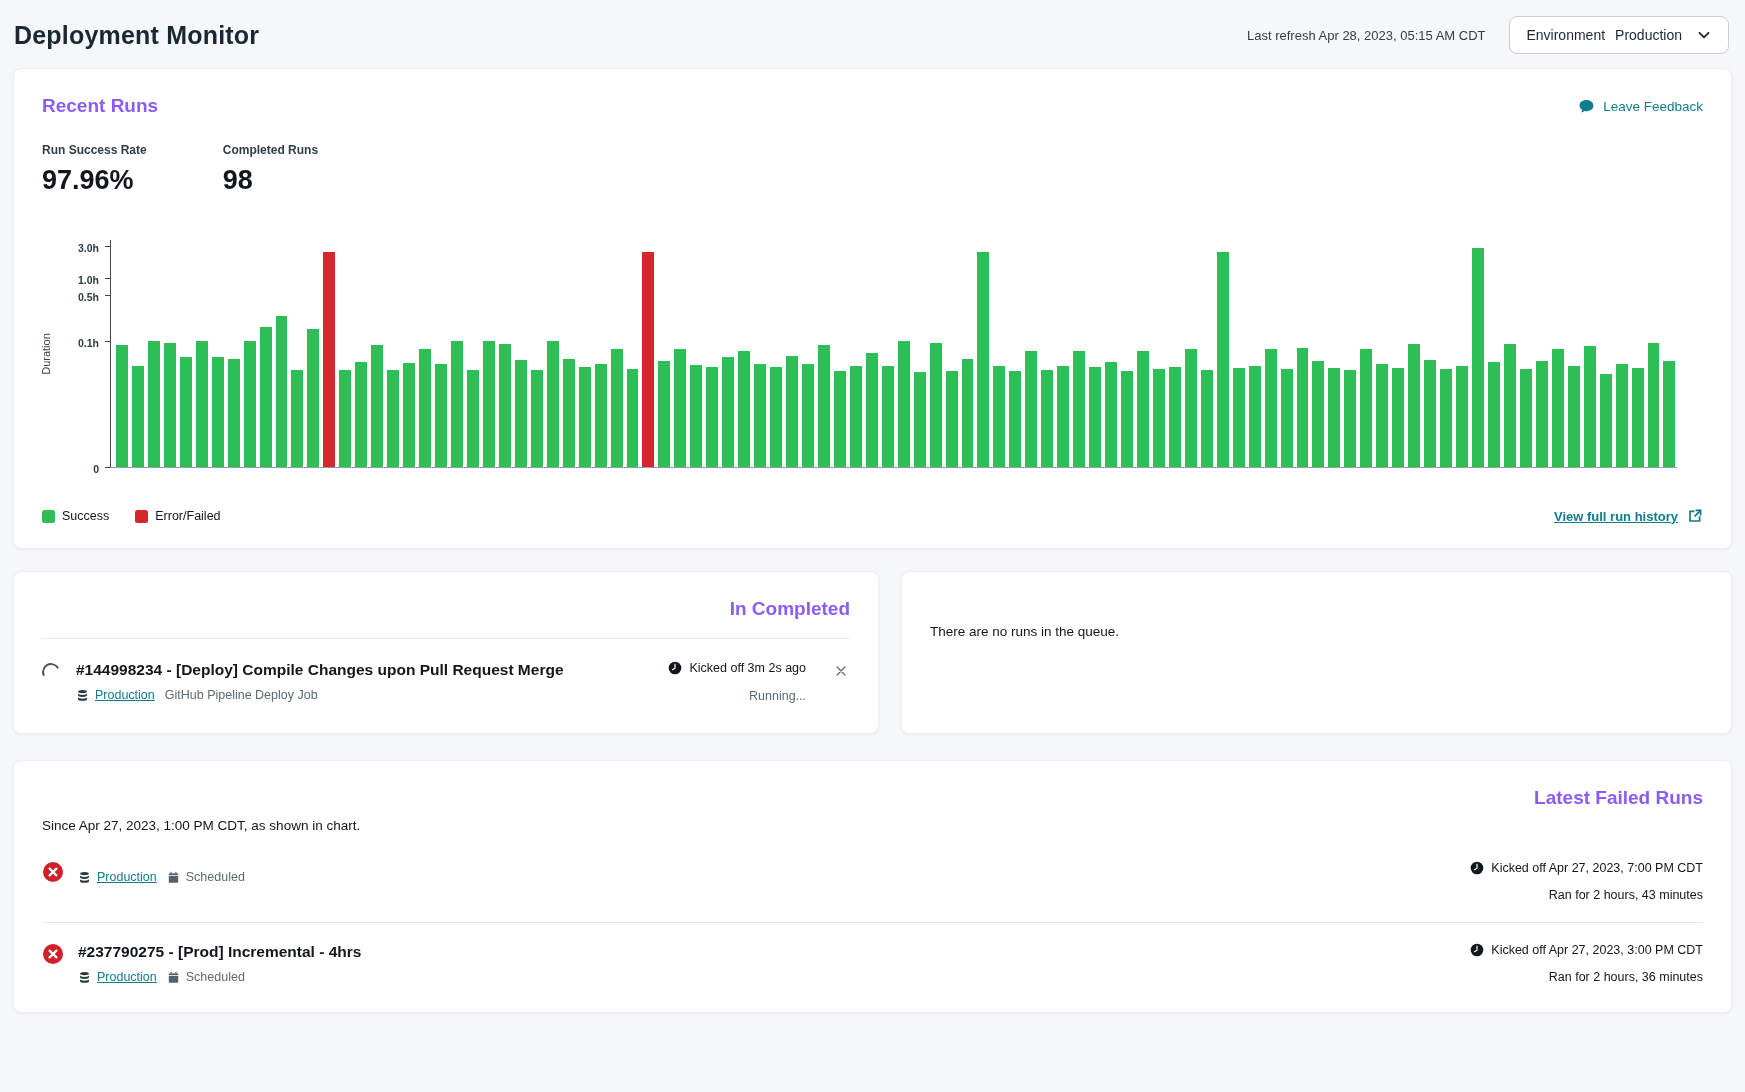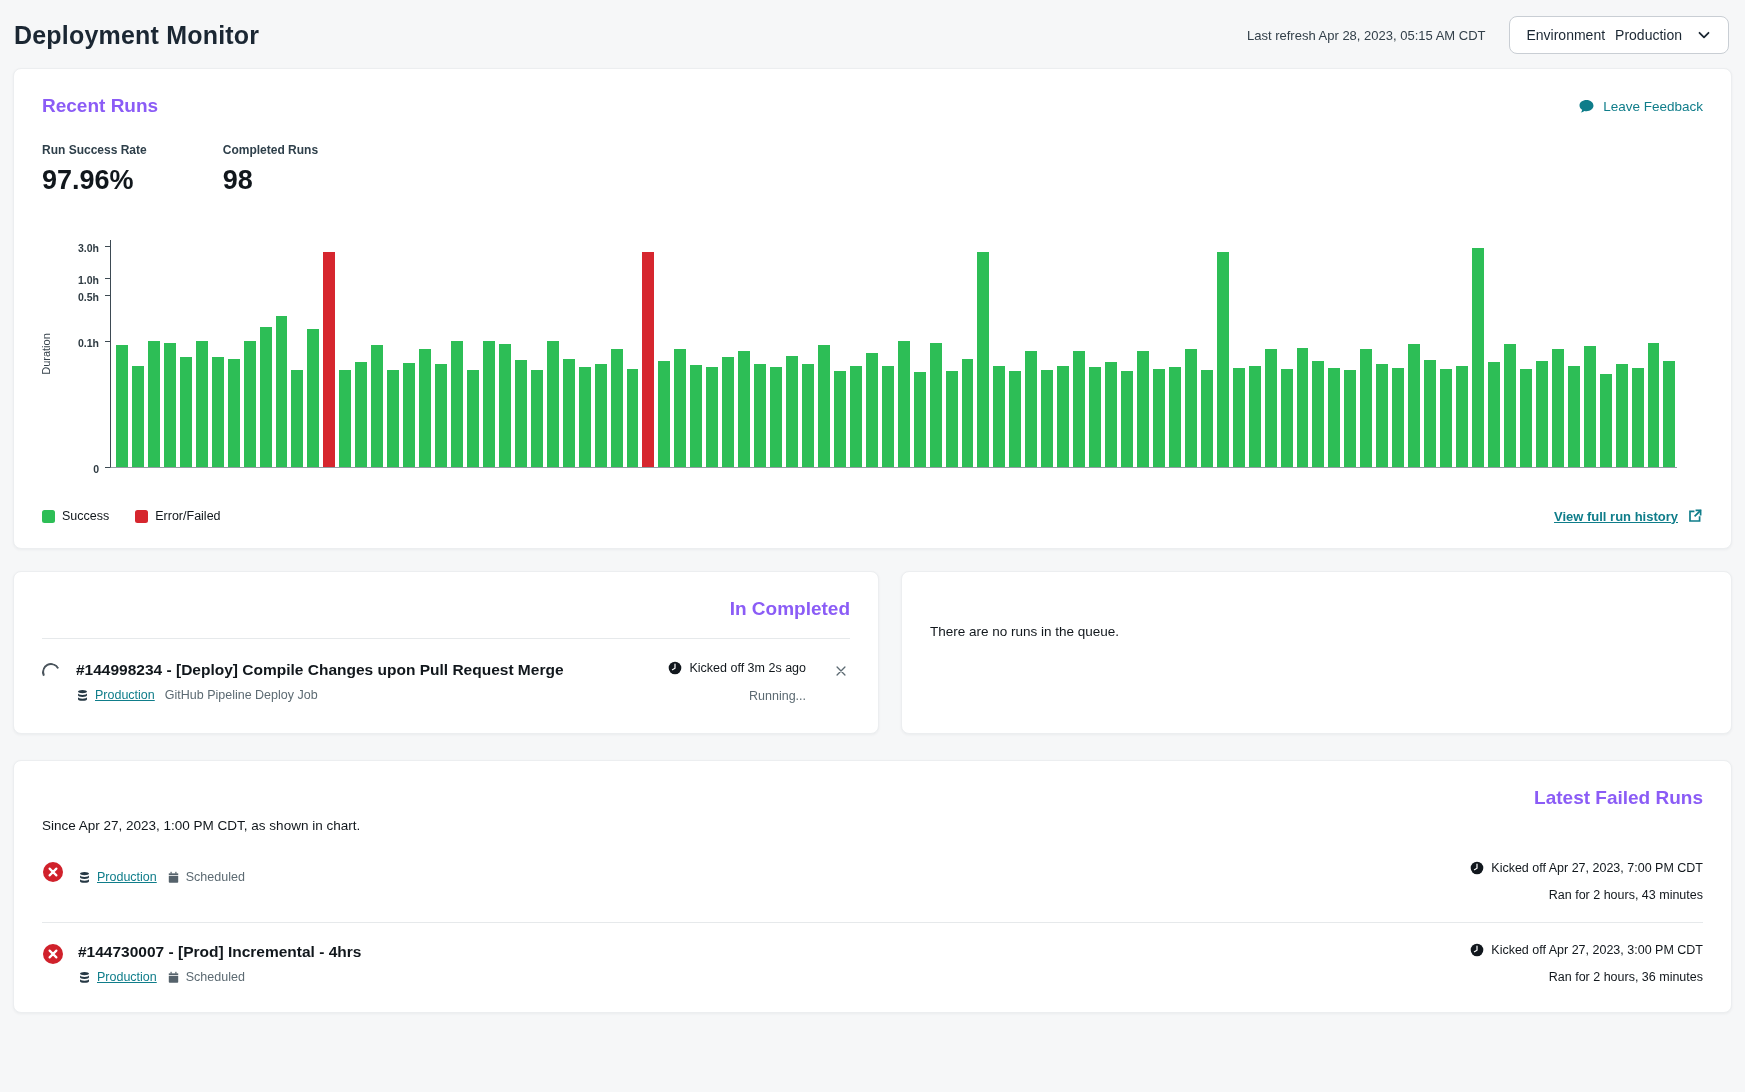--- a/index.html
+++ b/index.html
@@ -399,21 +399,21 @@
     <div class="failed-divider"></div>
 
     <div class="failed-row">
       <span class="failed-icon">
         <svg width="22" height="22" viewBox="0 0 22 22">
             <circle cx="11" cy="11" r="10" fill="#d0212b"></circle>
             <path d="M7.6 7.6l6.8 6.8M14.4 7.6l-6.8 6.8" stroke="#fff" stroke-width="2.2" stroke-linecap="round"></path>
           </svg>
       </span>
       <div class="run-main">
-        <div class="run-title">#144730007 - [Prod] Incremental - 4hrs</div>
+        <div class="run-title">#237790275 - [Prod] Incremental - 4hrs</div>
         <div class="run-meta">
           <span class="meta-item">
             <span>
               <svg width="13" height="13" viewBox="0 0 16 16" fill="#253743">
                   <path d="M8 1.2c-3 0-5.5.9-5.5 2S5 5.2 8 5.2s5.5-.9 5.5-2-2.5-2-5.5-2zm5.5 4.1c0 1.1-2.5 2-5.5 2s-5.5-.9-5.5-2v2.5c0 1.1 2.5 2 5.5 2s5.5-.9 5.5-2V5.3zm0 4.6c0 1.1-2.5 2-5.5 2s-5.5-.9-5.5-2v2.6c0 1.1 2.5 2 5.5 2s5.5-.9 5.5-2V9.9z"></path>
                 </svg>
             </span>
             <a class="env-link">Production</a>
           </span>
           <span class="meta-item">

